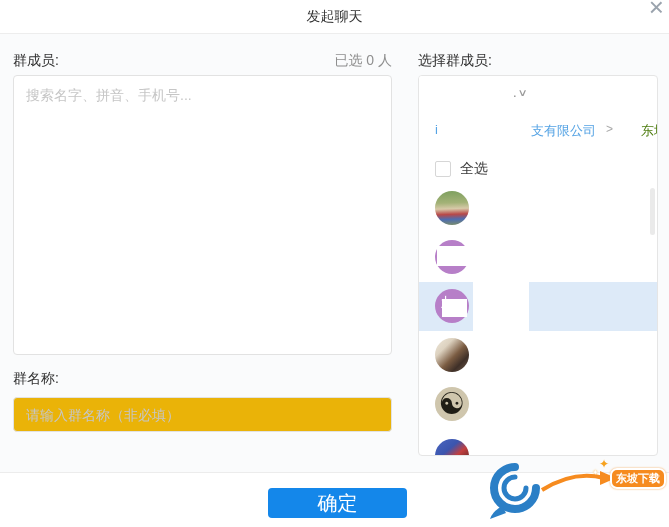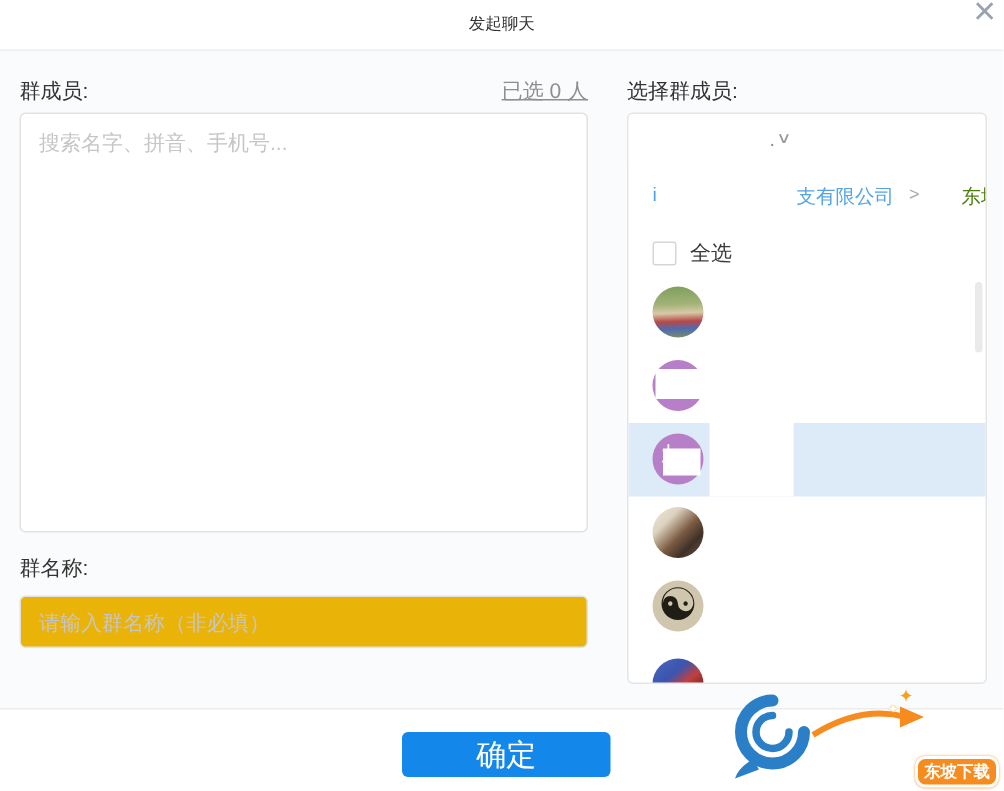--- a/index.html
+++ b/index.html
@@ -1,31 +1,31 @@
 <!DOCTYPE html>
 <html><head>
 <meta charset="utf-8">
 <style>
   * { margin:0; padding:0; box-sizing:border-box; }
   html,body { width:669px; height:527px; }
   body { font-family:"Liberation Sans","DejaVu Sans",sans-serif; background:#fff; overflow:hidden; }
   .dialog { position:relative; width:669px; height:527px; background:#fff; overflow:hidden; }
 
   
-  .hdr-title { position:absolute; top:8px; left:0; width:669px; text-align:center; font-size:11px; color:#333; }
+  .hdr-title { position:absolute; top:8px; left:0; width:669px; text-align:center; font-size:14px; color:#333; }
   .hdr-close { position:absolute; top:-6px; right:5px; font-size:26px; font-weight:300; color:#9aa3ad; cursor:pointer; line-height:1; }
   .hdr-divider { position:absolute; top:33px; left:0; width:669px; height:1px; background:#ededed; }
 
   
   .body-bg { position:absolute; top:34px; left:0; width:669px; height:438px; background:#fafbfc; }
 
   
   .lbl { position:absolute; font-size:14px; color:#333; }
   .lbl-members { top:52px; left:13px; }
-  .selected-count { position:absolute; top:52px; left:292px; width:100px; text-align:right; font-size:14px; color:#8f8f8f;text-decoration:underline; }
+  .selected-count { position:absolute; top:52px; left:292px; width:100px; text-align:right; font-size:14px; color:#8f8f8f; }
   .search-area { position:absolute; top:75px; left:13px; width:379px; height:280px; background:#fff;
                  border:1px solid #e2e2e2; border-radius:4px; resize:none; outline:none;
                  font-family:"Liberation Sans","DejaVu Sans",sans-serif; font-size:14px; color:#333; padding:11px 12px; }
   .search-area::placeholder { color:#c6c6c6; }
   .lbl-groupname { top:370px; left:13px; }
   .name-input { position:absolute; top:397px; left:13px; width:379px; height:35px; background:#eab308;
                 border:1px solid #e2e2e2; border-radius:4px; outline:none;
                 font-family:"Liberation Sans","DejaVu Sans",sans-serif; font-size:14px; color:#333; padding:0 12px; }
   .name-input::placeholder { color:#c6c6c6; }
 
@@ -75,21 +75,21 @@
 
   
   .watermark { position:absolute; left:482px; top:456px; width:187px; height:71px; pointer-events:none; }
   .wm-swirl { position:absolute; left:6px; top:4px; }
   .wm-arc { position:absolute; left:58px; top:12px; }
   .wm-text { position:absolute; left:58px; top:28px; font-size:33px; font-weight:bold; font-style:italic; letter-spacing:-2px; white-space:nowrap; }
   .wm-brand { color:#f68b1f; }
   .wm-dot { color:#f68b1f; }
   .wm-tld { color:#1d71bd; }
   .wm-badge { position:absolute; left:128px; top:12px; background:#f68b1f; border:2px solid #fff; border-radius:7px;
-              color:#fff; font-size:11px; font-weight:bold; padding:1px 4px; white-space:nowrap; box-shadow:0 0 2px rgba(246,139,31,.8);margin-top:36px; }
+              color:#fff; font-size:11px; font-weight:bold; padding:1px 4px; white-space:nowrap; box-shadow:0 0 2px rgba(246,139,31,.8); }
   .wm-star1 { position:absolute; left:117px; top:1px; color:#f6a21f; font-size:12px; }
   .wm-star2 { position:absolute; left:110px; top:12px; color:#fff; font-size:8px; text-shadow:0 0 2px #f6a21f; }
 </style>
 </head>
 <body>
 
 <div class="dialog">
 
   <div class="hdr-title">发起聊天</div>
   <div class="hdr-close">×</div>

